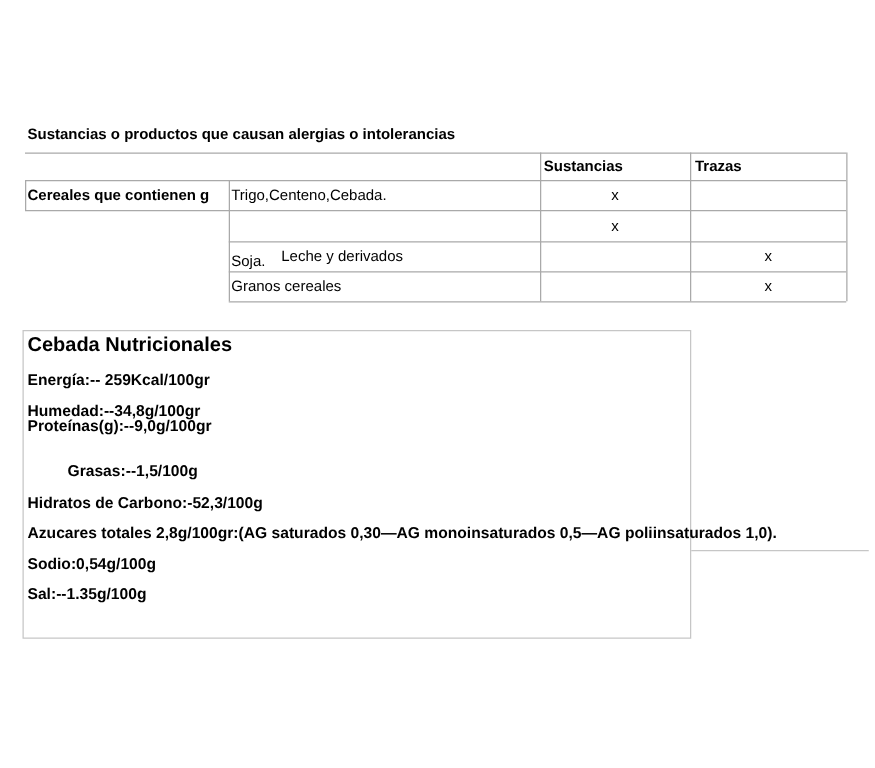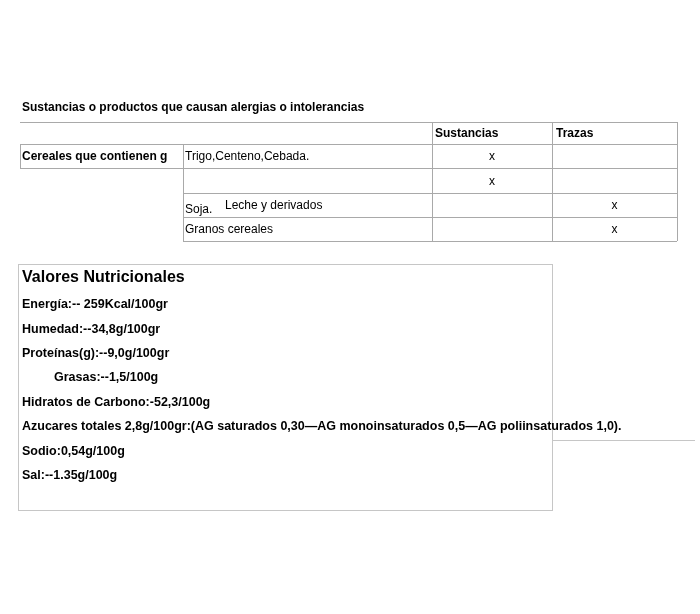--- a/index.html
+++ b/index.html
@@ -57,21 +57,21 @@
   }
   .nutrition-title {
     left: 22px; top: 268px;
     font-size: 16px; font-weight: bold; white-space: nowrap;
   }
   .nut-line {
     left: 22px;
     font-size: 12.5px; font-weight: bold;
     white-space: nowrap;
   }
-  .nl-0 { top: 297px; } .nl-1 { top: 322px; } .nl-2 { top: 346px; }
+  .nl-0 { top: 297px; } .nl-1 { top: 322px; } .nl-2 { top: 334px; }
   .nl-3 { top: 370px; margin-left: 32px; } .nl-4 { top: 395px; } .nl-5 { top: 419px; }
   .nl-6 { top: 444px; } .nl-7 { top: 468px; }
 </style>
 </head>
 <body>
 
 <div class="abs doc-heading">Sustancias o productos que causan alergias o intolerancias</div>
 
 <div class="abs hline" style="left:20px; top:122px; width:657px;"></div>
 <div class="abs hline" style="left:20px; top:144px; width:657px;"></div>
@@ -94,21 +94,21 @@
 <div class="abs cell sub-1">Soja.</div>
 <div class="abs cell sub-2">Leche y derivados</div>
 <div class="abs cell sub-3">Granos cereales</div>
 
 <div class="abs cell center ing-0">x</div>
 <div class="abs cell center ing-1">x</div>
 <div class="abs cell center trz-2">x</div>
 <div class="abs cell center trz-3">x</div>
 
 <div class="abs nutrition-box"></div>
-<div class="abs nutrition-title">Valores Nutricionales</div>
+<div class="abs nutrition-title">Cebada Nutricionales</div>
 
 <div class="abs nut-line nl-0">Energía:-- 259Kcal/100gr</div>
 <div class="abs nut-line nl-1">Humedad:--34,8g/100gr</div>
 <div class="abs nut-line nl-2">Proteínas(g):--9,0g/100gr</div>
 <div class="abs nut-line nl-3">Grasas:--1,5/100g</div>
 <div class="abs nut-line nl-4">Hidratos de Carbono:-52,3/100g</div>
 <div class="abs nut-line nl-5">Azucares totales 2,8g/100gr:(AG saturados 0,30—AG monoinsaturados 0,5—AG poliinsaturados 1,0).</div>
 <div class="abs nut-line nl-6">Sodio:0,54g/100g</div>
 <div class="abs nut-line nl-7">Sal:--1.35g/100g</div>
 

